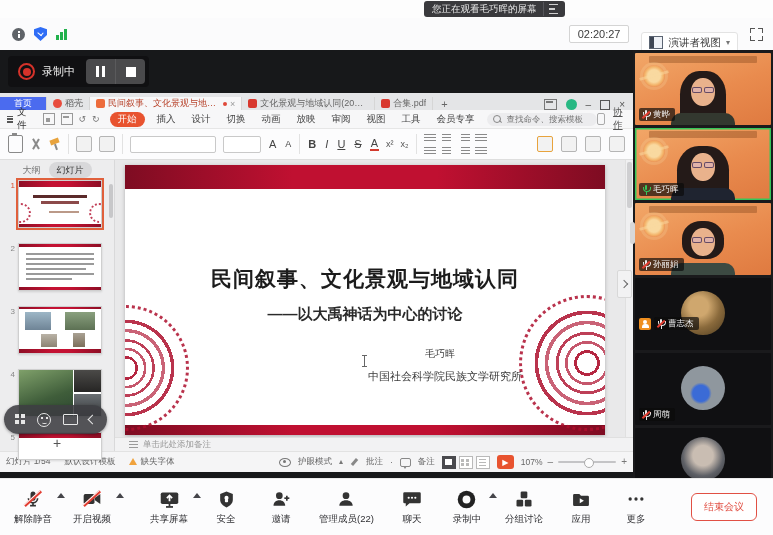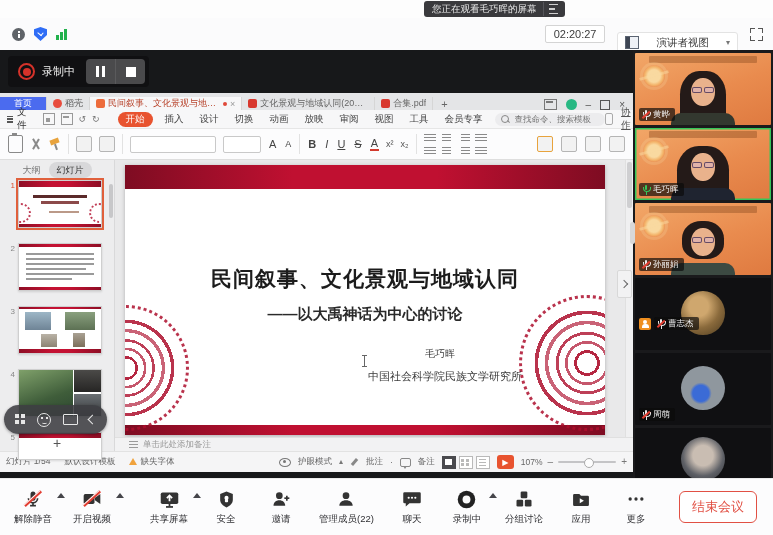--- a/index.html
+++ b/index.html
@@ -17,21 +17,21 @@
   .ic-info{width:13px;height:13px;border-radius:50%;background:#5f6368;position:relative;}
   .ic-info::before{content:"";position:absolute;left:5.5px;top:3px;width:2px;height:2px;background:#fff;}
   .ic-info::after{content:"";position:absolute;left:5.5px;top:6px;width:2px;height:4px;background:#fff;}
   .ic-shield{width:13px;height:14px;background:#2f6df6;clip-path:polygon(50% 0,100% 16%,100% 58%,50% 100%,0 58%,0 16%);position:relative;}
   .ic-shield::after{content:"";position:absolute;left:4px;top:4px;width:4px;height:3px;border:1.5px solid #fff;border-top:none;border-left:none;transform:rotate(40deg);}
   .ic-signal{display:flex;align-items:flex-end;gap:1.5px;height:12px;}
   .ic-signal i{width:2.5px;background:#22b14c;display:block;}
   .ic-signal i:nth-child(1){height:5px;}.ic-signal i:nth-child(2){height:8px;}.ic-signal i:nth-child(3){height:11px;}
   .ib-right{margin-left:auto;display:flex;align-items:center;gap:12px;margin-right:10px;}
   .timer-box{border:1px solid #d4d4d4;border-radius:2px;background:#fff;font-size:11px;color:#3c3c3c;padding:2px 8px;}
-  .view-btn{display:flex;align-items:center;gap:17px;border:1px solid #e3e3e3;border-radius:3px;background:#fff;padding:3px 7px;font-size:10.5px;color:#3c3c3c;margin-top:17px;}
+  .view-btn{display:flex;align-items:center;gap:5px;border:1px solid #e3e3e3;border-radius:3px;background:#fff;padding:3px 7px;font-size:10.5px;color:#3c3c3c;margin-top:17px;}
   .ic-layout{width:12px;height:11px;background:#eef1f6;border:1px solid #5b6472;position:relative;}
   .ic-layout::before{content:"";position:absolute;left:0;top:0;width:4px;height:100%;background:#3e4654;}
   .caret{font-size:8px;color:#777;line-height:1;}
   .ic-full{width:13px;height:13px;position:relative;}
   .ic-full::before,.ic-full::after{content:"";position:absolute;width:4px;height:4px;border:1.6px solid #555;}
   .ic-full::before{left:0;top:0;border-right:none;border-bottom:none;box-shadow:9px 9px 0 -1.6px transparent;}
   .ic-full::after{right:0;bottom:0;border-left:none;border-top:none;}
   .ic-full i::before,.ic-full i::after{content:"";position:absolute;width:4px;height:4px;border:1.6px solid #555;}
   .ic-full i::before{right:0;top:0;border-left:none;border-bottom:none;}
   .ic-full i::after{left:0;bottom:0;border-right:none;border-top:none;}
@@ -73,21 +73,21 @@
   
   .menubar{height:18px;display:flex;align-items:center;background:#f7f7f8;border-bottom:1px solid #e6e6e6;font-size:9.5px;color:#444;}
   .file-menu{display:flex;align-items:center;gap:4px;padding:0 7px;color:#333;}
   .burger{width:9px;height:7px;display:flex;flex-direction:column;justify-content:space-between;}
   .burger i{height:1.2px;background:#555;}
   .qicons{display:flex;align-items:center;gap:6px;padding:0 6px;color:#666;}
   .qbox{width:10px;height:10px;border:1px solid #999;position:relative;}
   .qbox.save::after{content:"";position:absolute;left:2px;top:4px;width:4px;height:4px;background:#999;}
   .qbox.print::after{content:"";position:absolute;left:1px;top:2px;width:6px;height:2px;background:#999;}
   .qglyph{font-size:9px;color:#777;}
-  .menus{display:flex;align-items:center;gap:8px;margin-left:12px;white-space:nowrap;}
+  .menus{display:flex;align-items:center;gap:8px;margin-left:4px;white-space:nowrap;}
   .menu-item{padding:1px 4px;}
   .menu-item.active{background:#e8532f;color:#fff;border-radius:8px;padding:1px 8px;}
   .cmd-search{margin-left:8px;display:flex;align-items:center;background:#ececee;border-radius:8px;height:13px;padding:0 6px;gap:4px;flex:0 0 auto;}
   .ic-mag{width:6px;height:6px;border:1.2px solid #888;border-radius:50%;position:relative;}
   .ic-mag::after{content:"";position:absolute;left:5px;top:5px;width:3px;height:1.2px;background:#888;transform:rotate(45deg);}
   .cmd-search input{border:none;background:transparent;font-size:8.5px;width:82px;color:#333;outline:none;font-family:inherit;}
   .mb-right{margin-left:auto;display:flex;align-items:center;gap:8px;padding-right:8px;color:#555;text-decoration:underline;}
   .mini-glyphbox{width:10px;height:10px;border:1px solid #aaa;border-radius:2px;}
   .chev-up{width:6px;height:6px;border-left:1.4px solid #777;border-top:1.4px solid #777;transform:rotate(45deg);margin-top:2px;}
   
@@ -239,21 +239,21 @@
   .badge-hand::after{content:"";position:absolute;left:2.5px;top:6.5px;width:7px;height:4px;border-radius:3px 3px 0 0;background:#fff;}
   .tile .np-wrap{position:absolute;left:4px;bottom:20px;display:flex;align-items:center;gap:2px;}
   .resize-handle{position:absolute;left:-3px;top:172px;width:5px;height:22px;background:#d8d8d8;border-radius:3px;}
   
   .bottom-bar{position:absolute;left:0;top:478px;width:773px;height:57px;background:#fcfcfd;border-top:1px solid #ebebeb;display:flex;align-items:center;padding-left:14px;box-sizing:border-box;gap:21px;}
   .bb-item{position:relative;display:flex;flex-direction:column;align-items:center;gap:3px;min-width:34px;}
   .bb-icon{position:relative;width:22px;height:22px;display:flex;align-items:center;justify-content:center;}
   .bb-label{font-size:9.5px;color:#2f2f33;white-space:nowrap;}
   .bb-caret{position:absolute;top:5px;right:-13px;width:0;height:0;border-left:4px solid transparent;border-right:4px solid transparent;border-bottom:5px solid #45454a;}
   .slash-red{position:absolute;left:0px;top:9px;width:22px;height:2.4px;background:#e23c30;transform:rotate(-42deg);border-top:1px solid #fcfcfd;}
-  .end-btn{margin-left:auto;margin-right:16px;border:1px solid #e15044;color:#e15044;background:#fff;border-radius:6px;font-size:13px;padding:6px 12px;font-family:Liberation Mono, monospace;}
+  .end-btn{margin-left:auto;margin-right:16px;border:1px solid #e15044;color:#e15044;background:#fff;border-radius:6px;font-size:10px;padding:6px 12px;font-family:Liberation Mono, monospace;}
   .bb-gap-share{margin-left:18px;}
 </style>
 </head>
 <body>
 
 <div class="stage">
 
   <div class="top-strip">
     <div class="watch-pill">
       <span class="wtxt">您正在观看毛巧晖的屏幕</span>

